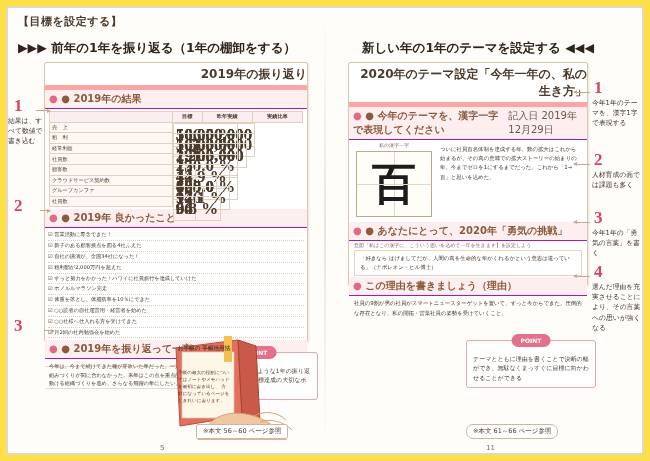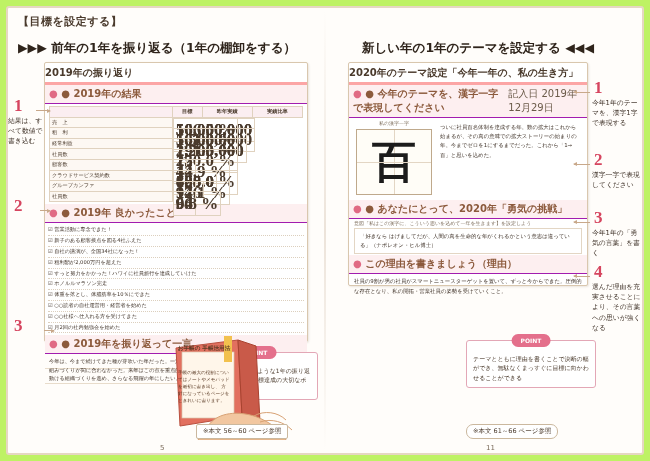--- a/index.html
+++ b/index.html
@@ -4,21 +4,21 @@
 <style>
   html,body{margin:0;padding:0;}
   body{
     width:650px;height:461px;overflow:hidden;
     background:#ffffff;
     font-family:"DejaVu Sans","Liberation Sans",sans-serif;
     color:#3b2d22;
   }
   .page{
     position:relative;width:650px;height:461px;
-    background:#bef264;
+    background:#fde047;
     box-sizing:border-box;
   }
   
   .frame{
     position:absolute;left:6px;top:6px;right:6px;bottom:6px;
     border:2px solid #e6d7c2;border-radius:3px;background:#fffdfa;
   }
   
   .gutter{
     position:absolute;left:324px;top:10px;bottom:10px;width:2px;
@@ -34,22 +34,22 @@
   }
   .hdr-left{left:18px;top:40px;}
   .hdr-right{left:362px;top:40px;}
 
   
   .card{
     position:absolute;background:#ffffff;border:1px solid #d9c7ae;border-radius:2px;
     box-shadow:1px 1px 2px rgba(120,95,70,.15);
   }
   .card-title{
-    font-size:10px;font-weight:bold;text-align:left;color:#4a3a2c;
-    padding:3px 0 2px;border-bottom:3px solid #fca5a5;
+    font-size:12px;font-weight:bold;text-align:right;color:#4a3a2c;
+    padding:3px 0 2px;border-bottom:5px solid #fca5a5;
   }
   .sec-head{
     font-size:10px;color:#8c5a3c;font-weight:bold;padding:2px 4px;
     background:#fdeff0;border-bottom:1px solid #a21caf;
   }
   .dot{color:#e06a84;}
 
   
   table.res{border-collapse:collapse;width:100%;font-size:5.2px;}
   table.res th,table.res td{
@@ -277,21 +277,21 @@
   <div class="arrow" style="left:40px;top:210px;width:10px;"></div>
 
   <div class="num" style="left:14px;top:316px;">3</div>
   <div class="arrow" style="left:44px;top:330px;width:10px;"></div>
 
   <div class="num" style="left:594px;top:78px;">1</div>
   <div class="callout" style="left:592px;top:98px;width:50px;">今年1年のテーマを、漢字1字で表現する</div>
   <div class="arrow" style="left:574px;top:92px;width:16px;transform:rotate(180deg);"></div>
 
   <div class="num" style="left:594px;top:150px;">2</div>
-  <div class="callout" style="left:592px;top:170px;width:50px;">漢字一字で表現してください</div>
+  <div class="callout" style="left:592px;top:170px;width:50px;">人材育成の面では課題も多く</div>
   <div class="arrow" style="left:574px;top:164px;width:16px;transform:rotate(180deg);"></div>
 
   <div class="num" style="left:594px;top:208px;">3</div>
   <div class="callout" style="left:592px;top:228px;width:50px;">今年1年の「勇気の言葉」を書く</div>
   <div class="arrow" style="left:574px;top:222px;width:16px;transform:rotate(180deg);"></div>
 
   <div class="num" style="left:594px;top:262px;">4</div>
   <div class="callout" style="left:592px;top:282px;width:52px;">選んだ理由を充実させることにより、その言葉への思いが強くなる</div>
   <div class="arrow" style="left:574px;top:276px;width:16px;transform:rotate(180deg);"></div>
 

